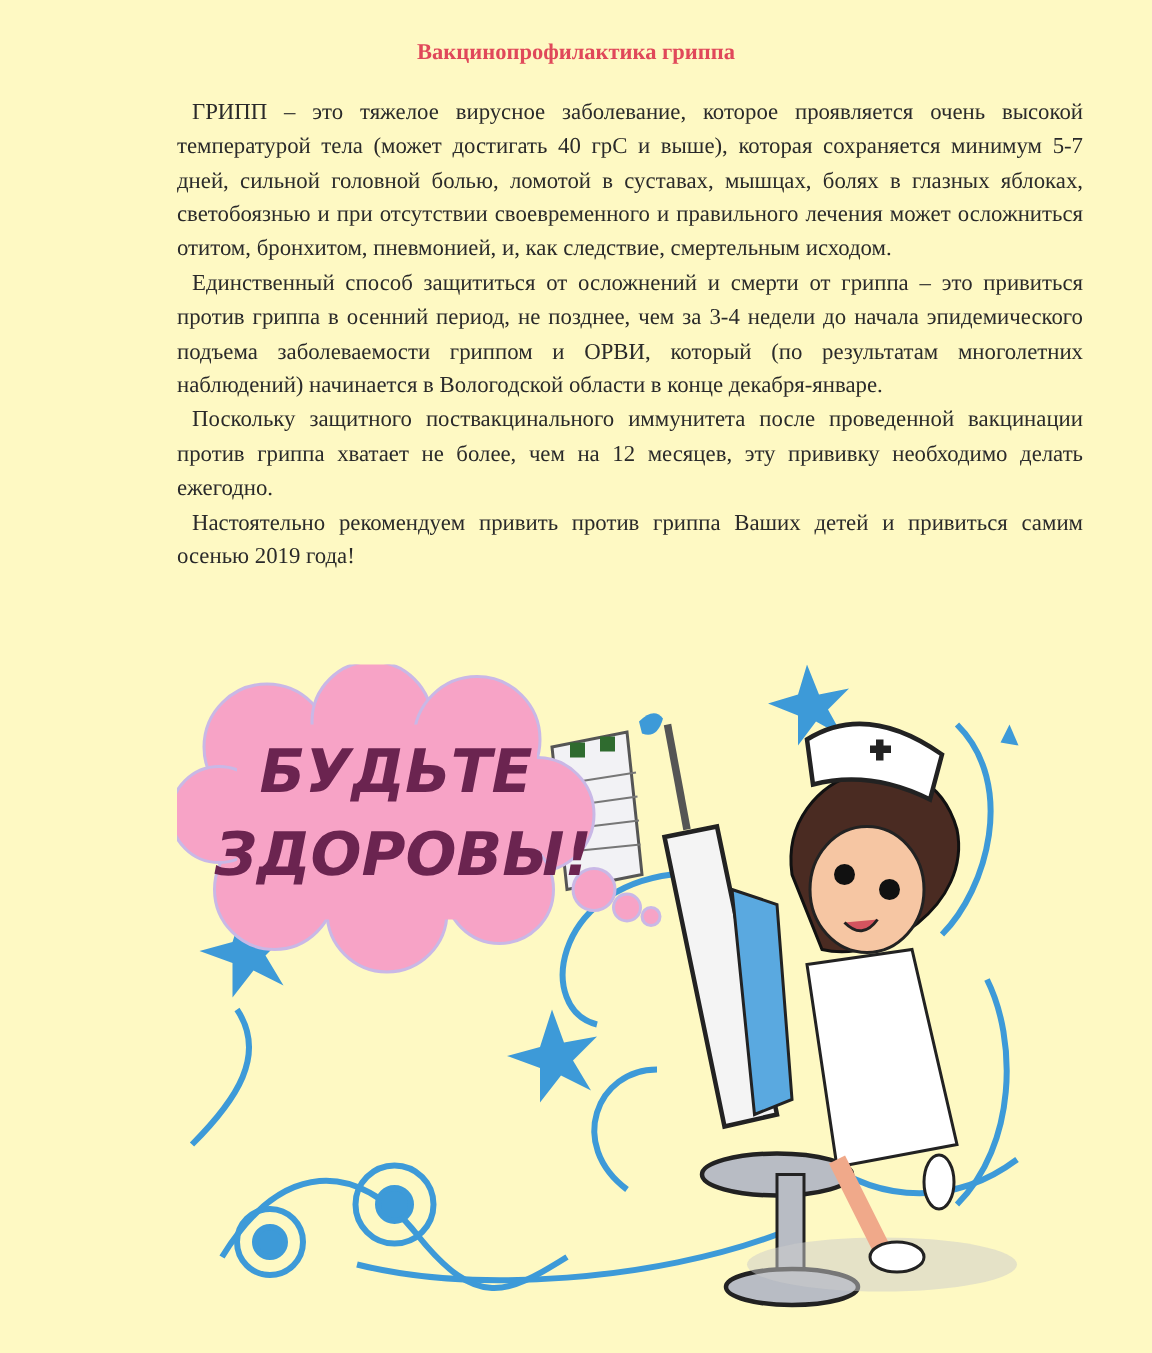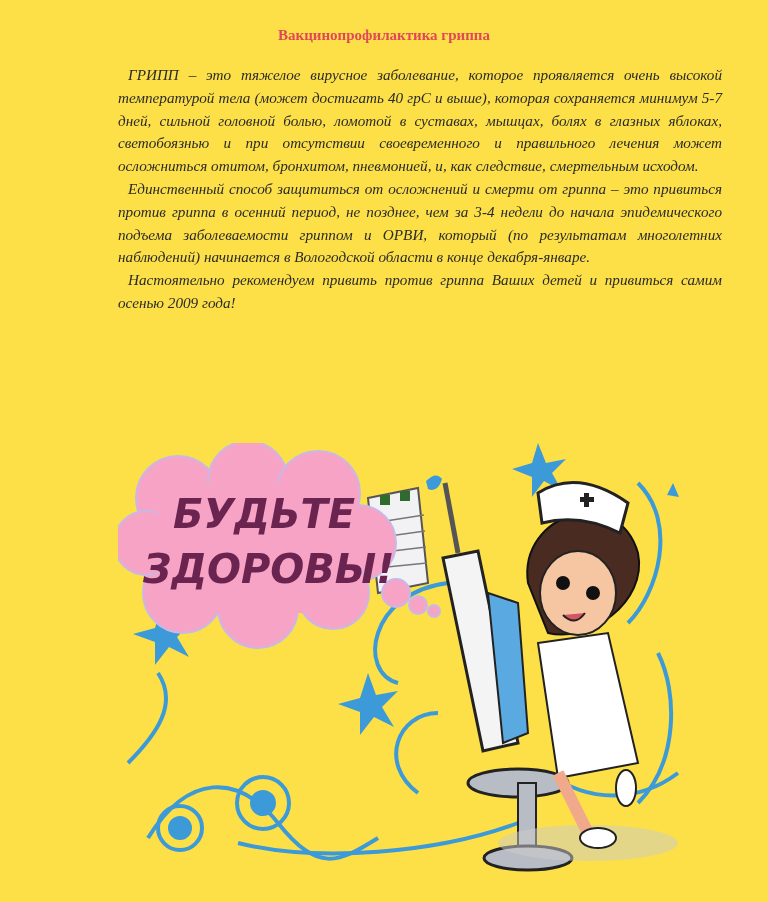--- a/index.html
+++ b/index.html
@@ -1,35 +1,36 @@
 <!DOCTYPE html>
 <html><head>
 <meta charset="utf-8">
 <style>
   html, body { margin:0; padding:0; }
   body { width:768px; height:902px; background:#fdfdfd; position:relative; overflow:hidden;
          font-family:"Liberation Serif","DejaVu Serif",serif; color:#2a2a2a; }
-  .page { position:absolute; left:0; top:0; width:768px; height:902px; background:#fde047; }
+  .page { position:absolute; left:0; top:0; width:768px; height:902px; background:#fef9c3; }
   .title { position:absolute; top:27px; left:0; width:768px; text-align:center;
            font-weight:bold; font-size:15px; color:#e0485a; }
   .text { position:absolute; left:118px; width:604px; top:64px; font-size:15.2px; line-height:22.8px; }
-  .text p { margin:0; text-align:justify; text-indent:10px;font-style:italic; }
+  .text p { margin:0; text-align:justify; text-indent:10px; }
   .illus { position:absolute; left:118px; top:443px; width:568px; height:435px; }
   .badge-text { font-family:"DejaVu Sans",sans-serif; font-weight:bold; font-style:italic; }
 </style>
 </head>
 <body>
 
 <div class="page">
   <div class="title">Вакцинопрофилактика гриппа</div>
 
   <div class="text">
     <p>ГРИПП – это тяжелое вирусное заболевание, которое проявляется очень высокой температурой тела (может достигать 40 грС и выше), которая сохраняется минимум 5-7 дней, сильной головной болью, ломотой в суставах, мышцах, болях в глазных яблоках, светобоязнью и при отсутствии своевременного и правильного лечения может осложниться отитом, бронхитом, пневмонией, и, как следствие, смертельным исходом.</p>
     <p>Единственный способ защититься от осложнений и смерти от гриппа – это привиться против гриппа в осенний период, не позднее, чем за 3-4 недели до начала эпидемического подъема заболеваемости гриппом и ОРВИ, который (по результатам многолетних наблюдений) начинается в Вологодской области в конце декабря-январе.</p>
-    <p>Настоятельно рекомендуем привить против гриппа Ваших детей и привиться самим осенью 2009 года!</p>
+    <p>Поскольку защитного поствакцинального иммунитета после проведенной вакцинации против гриппа хватает не более, чем на 12 месяцев, эту прививку необходимо делать ежегодно.</p>
+    <p>Настоятельно рекомендуем привить против гриппа Ваших детей и привиться самим осенью 2019 года!</p>
   </div>
 
   <div class="illus">
     <svg width="568" height="435" viewBox="0 0 568 435">
 
       <g fill="none" stroke="#3d9ad8" stroke-width="4">
         <path d="M10 320 C40 290, 60 260, 40 230"></path>
         <path d="M30 395 C70 330, 120 330, 160 380 S 220 420, 260 395"></path>
         <circle cx="62" cy="385" r="22"></circle>
         <circle cx="62" cy="385" r="10" fill="#3d9ad8"></circle>

